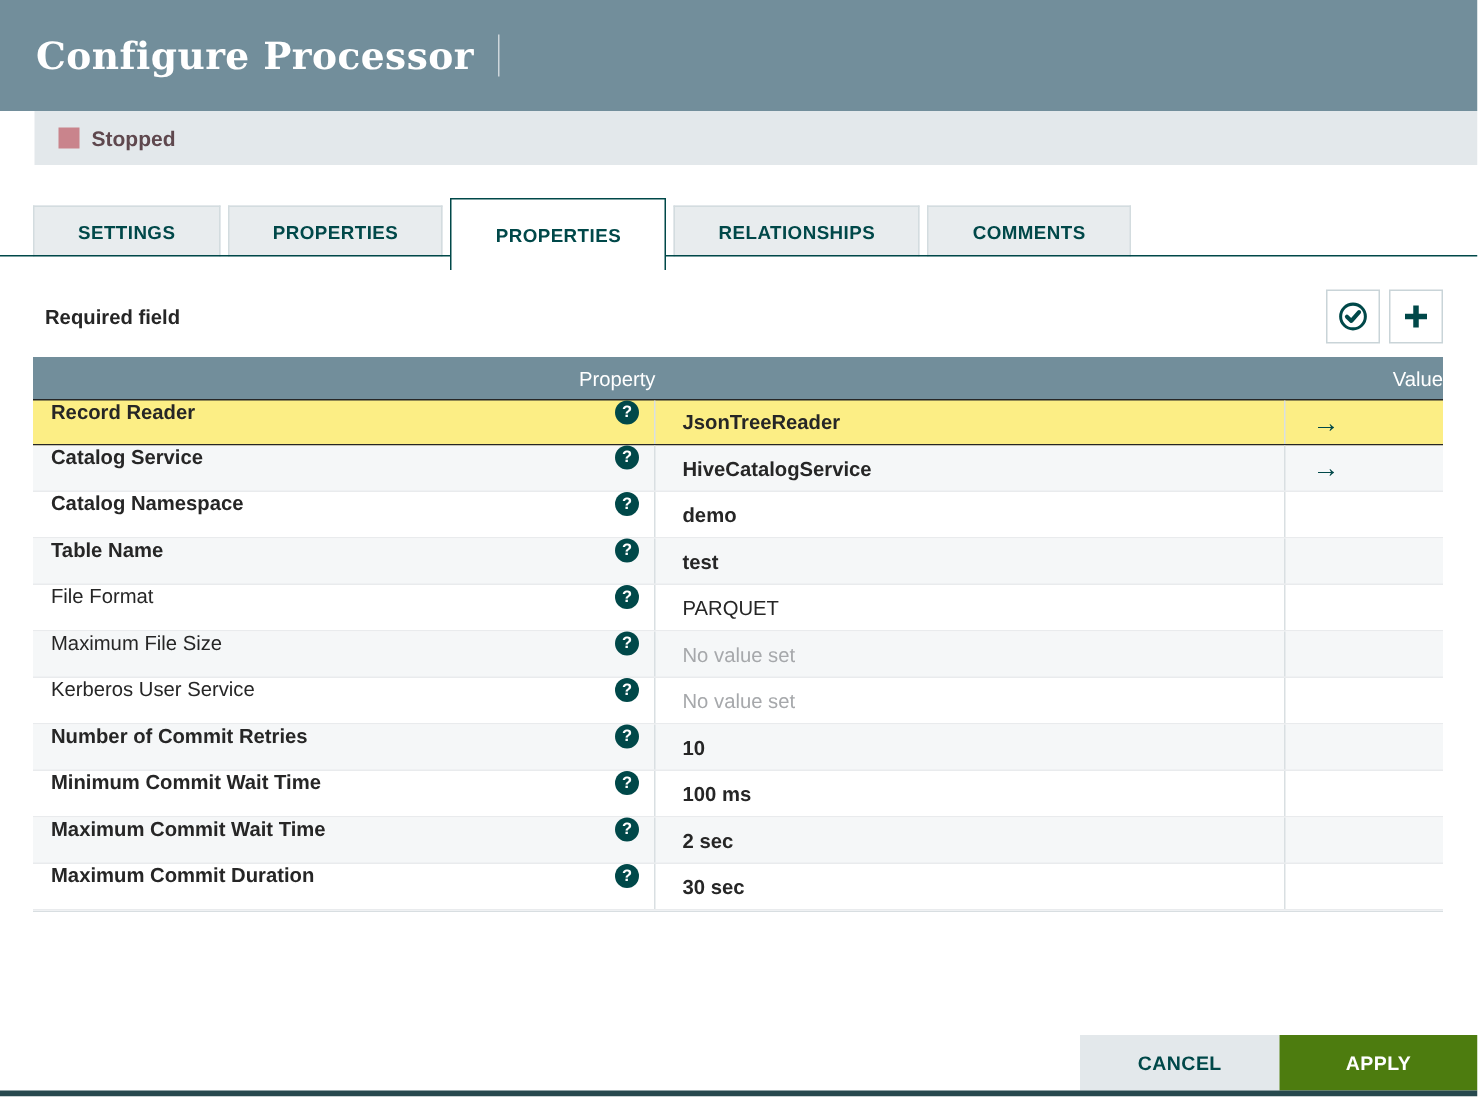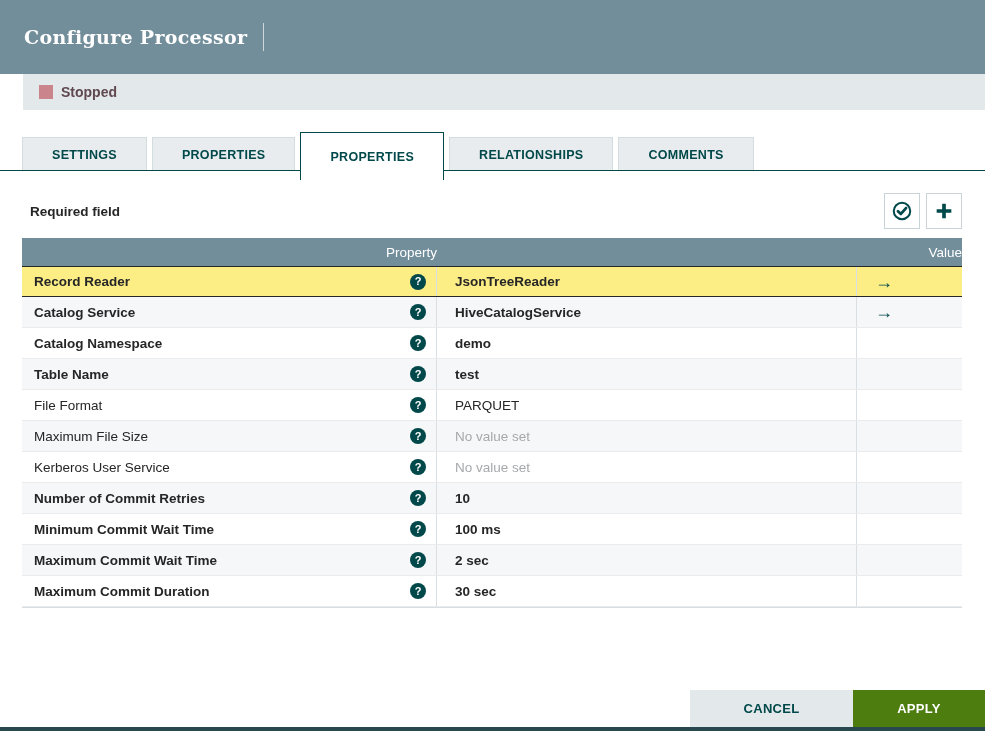--- a/index.html
+++ b/index.html
@@ -3,21 +3,21 @@
 <meta charset="utf-8">
 <style>
   * { box-sizing: border-box; margin: 0; padding: 0; }
   html, body { width: 985px; height: 731px; }
   body { font-family: "Liberation Sans", sans-serif; background: #fff; }
 
   .dialog { position: relative; width: 985px; height: 731px; background: #fff; overflow: hidden; }
 
   
   .dialog-header { height: 74px; background: #728e9b; display: flex; align-items: center; padding: 0 24px; }
-  .dialog-title { font-family: "DejaVu Serif", serif; font-weight: bold; font-size: 19px; color: #ffffff; letter-spacing: 0.3px; }
+  .dialog-title { font-family: "DejaVu Serif", serif; font-weight: bold; font-size: 25px; color: #ffffff; letter-spacing: 0.3px; }
   .title-divider { width: 1px; height: 28px; background: rgba(255,255,255,0.65); margin: 0 16px; }
   .dialog-subtitle { font-family: "DejaVu Serif", serif; font-size: 17px; color: #f0f4f5; }
 
   
   .status-bar { height: 36px; background: #e3e8eb; display: flex; align-items: center; padding: 0 16px; gap: 8px; margin-left: 23px; }
   .status-square { width: 14px; height: 14px; background: #c9848c; }
   .status-label { font-size: 14px; font-weight: bold; color: #5f484e; }
 
   
   .tab-bar { position: relative; margin-top: 22px; height: 48px; padding-left: 22px; display: flex; align-items: flex-start; gap: 5px; }
@@ -33,32 +33,32 @@
   .icon-btn svg { display: block; }
 
   
   .props-table { margin: 0 23px 0 22px; border-bottom: 1px solid #d8dee1; }
   .thead { display: flex; align-items: center; height: 28px; background: #728e9b; color: #ffffff; font-weight: normal; font-size: 13.5px; text-align: right; }
   .th-property { width: 415px; padding-left: 12px; }
   .th-value { flex: 1; padding-left: 18px; }
   .row { display: flex; align-items: stretch; height: 31px; background: #fff; border-bottom: 1px solid #e9ebed; font-size: 13.5px; color: #262626; }
   .row.striped { background: #f5f7f8; }
   .row.selected { background: #fcee85; border-top: 1px solid #262626; border-bottom: 1px solid #262626; }
-  .cell-prop { width: 415px; display: flex; align-items: center; justify-content: space-between; padding: 0 10px 0 12px; border-right: 1px solid #d9dfe2; }
+  .cell-prop { width: 415px; display: flex; justify-content: space-between; padding: 0 10px 0 12px; border-right: 1px solid #d9dfe2; }
   .cell-val { flex: 1; display: flex; align-items: center; padding-left: 18px; border-right: 1px solid #d9dfe2; }
   .cell-goto { width: 105px; display: flex; align-items: center; padding-left: 18px; }
   .row.required .prop-name, .row.required .val-text { font-weight: bold; }
   .val-text.no-value { color: #a6a8ab; font-weight: normal !important; }
   .help-icon { flex: 0 0 auto; width: 16px; height: 16px; border-radius: 50%; background: #004849; color: #fff; font-size: 11px; font-weight: bold; display: flex; align-items: center; justify-content: center; cursor: pointer; line-height: 1; }
   .goto-arrow { color: #004849; font-size: 18px; font-weight: bold; cursor: pointer; line-height: 1; }
 
   
   .footer { position: absolute; right: 0; bottom: 4px; display: flex; }
   .btn { height: 37px; display: flex; align-items: center; justify-content: center; font-size: 13px; font-weight: bold; letter-spacing: 0.3px; cursor: pointer; }
-  .btn-cancel { width: 163px; background: #e3e8eb; color: #004849; }
+  .btn-cancel { width: 133px; background: #e3e8eb; color: #004849; }
   .btn-apply { width: 132px; background: #4d7c0f; color: #ffffff; }
 
   .bottom-edge { position: absolute; left: 0; right: 0; bottom: 0; height: 4px; background: #27494e; }
 </style>
 </head>
 <body>
 
 <div class="dialog">
 
   <div class="dialog-header">

